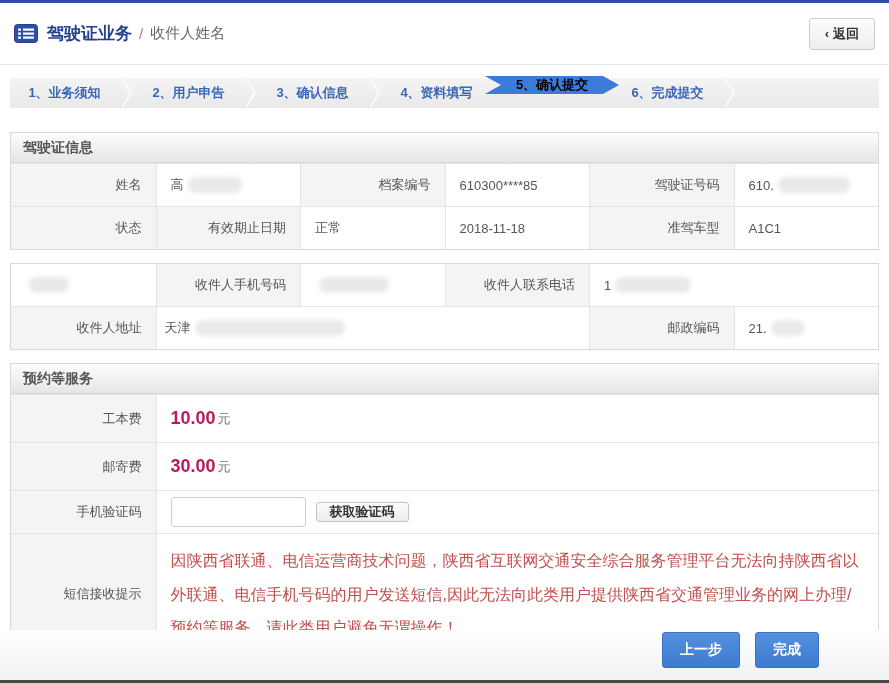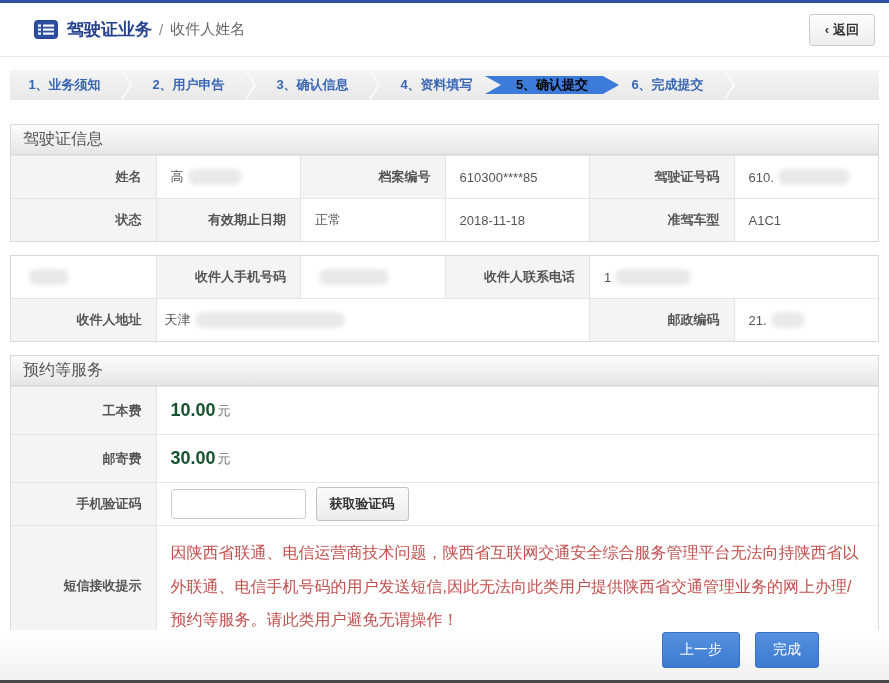--- a/index.html
+++ b/index.html
@@ -3,71 +3,71 @@
 <meta charset="utf-8">
 <style>
   * { margin:0; padding:0; box-sizing:border-box; }
   html,body { width:889px; height:683px; }
   body {
     font-family:"Liberation Sans","DejaVu Sans",sans-serif;
     background:#ffffff; color:#555; font-size:13px; position:relative; overflow:hidden;
   }
   .topline { height:3px; background:#2c4fa0; }
   
-  .hdr { height:54px; display:flex; align-items:center; padding:0 14px 0 34px; border-bottom:1px solid #e9e9e9; }
+  .hdr { height:62px; display:flex; align-items:center; padding:0 14px 0 14px; border-bottom:1px solid #e9e9e9; }
   .hdr-icon { width:24px; height:19px; margin-right:9px; flex:0 0 auto; }
   .hdr-title { font-size:17px; font-weight:bold; color:#24408e; }
   .hdr-sep { color:#888; font-size:15px; margin:0 7px; }
   .hdr-sub { color:#666; font-size:15px; }
   .hdr-spacer { flex:1; }
   .btn-back {
     font-size:13px; color:#333; padding:6px 15px; cursor:pointer;
     background:linear-gradient(#fdfdfd,#eeeeee); border:1px solid #cccccc; border-radius:3px;
     display:inline-flex; align-items:center; gap:4px; font-weight:bold;
   }
   .btn-back .chev { font-weight:bold; font-size:13px; }
   
-  .steps { display:flex; align-items:center; height:30px; margin:13px 10px 24px; background:linear-gradient(#f4f4f4,#e9e9e9); }
+  .steps { display:flex; align-items:flex-start; height:30px; margin:13px 10px 24px; background:linear-gradient(#f4f4f4,#e9e9e9); }
   .step { width:109px; height:30px; display:flex; align-items:center; justify-content:center;
           color:#3a67b5; font-weight:bold; font-size:13px; cursor:pointer; }
   .step-sep { width:15px; height:30px; flex:0 0 auto; display:block; }
   .step.active {
     width:134px; height:18px; color:#000000; background:#3d7bdb; margin:-2px -6px; z-index:2;
     clip-path:polygon(0 0, calc(100% - 16px) 0, 100% 50%, calc(100% - 16px) 100%, 0 100%, 16px 50%);
   }
   .steps-fill { flex:1; height:30px; }
   
   .section { margin:0 10px 13px; border:1px solid #d9d9d9; }
   .section-hd { height:30px; display:flex; align-items:center; padding:0 12px;
                 background:linear-gradient(#fcfcfc,#e6e6e6); border-bottom:1px solid #d9d9d9;
-                font-weight:normal; color:#555; font-size:16px; }
+                font-weight:bold; color:#555; font-size:14px; }
   .trow { display:grid; grid-template-columns:repeat(6,1fr); border-top:1px solid #e4e4e4; }
   .trow:first-of-type { border-top:none; }
   .cell { min-height:42px; display:flex; align-items:center; padding:0 14px; background:#fff; position:relative; }
   .cell + .cell { border-left:1px solid #e4e4e4; }
-  .cell.lbl { background:#f4f4f4; justify-content:flex-end; text-align:center; color:#555;font-weight:bold; }
+  .cell.lbl { background:#f4f4f4; justify-content:flex-end; text-align:center; color:#555; }
   .cell.span3 { grid-column:span 3;padding-left:8px; }
   .cell.span5 { grid-column:span 5; }
   .smudge { display:inline-block; height:16px; border-radius:8px; background:#e9e9e9; filter:blur(2px); margin-left:4px; }
   
   .fee-row .cell { min-height:47px; }
-  .fee-amount { color:#14532d; font-weight:bold; font-size:18px; }
+  .fee-amount { color:#be185d; font-weight:bold; font-size:18px; }
   .fee-unit { color:#777; font-size:13px; margin-left:2px; }
   .code-input { width:135px; height:30px; border:1px solid #cccccc; border-radius:3px; padding:0 8px; font-size:13px;
                 font-family:"Liberation Sans","DejaVu Sans",sans-serif; outline:none; }
-  .btn-getcode { margin-left:10px; height:34px; padding:0 13px; font-size:13px; color:#333; font-weight:bold; cursor:pointer;
+  .btn-getcode { margin-left:10px; height:20px; padding:0 13px; font-size:13px; color:#333; font-weight:bold; cursor:pointer;
                  background:linear-gradient(#fbfbfb,#ececec); border:1px solid #c3c3c3; border-radius:3px; }
   .notice-row .cell { align-items:center; }
   .notice-text { color:#c0504d; font-size:16px; line-height:2.1; padding:10px 0; }
   
   .footer { position:absolute; left:0; right:0; bottom:3px; height:50px;
             background:linear-gradient(#ffffff,#f2f2f2); display:flex; align-items:flex-start;
             justify-content:flex-end; gap:15px; padding:2px 70px 0 0; }
   .btn-blue { min-width:57px; padding:8px 17px; background:linear-gradient(#5590dd,#3d7bd2); color:#fff;
-              border:1px solid #3a71c2; border-radius:3px; font-size:14px; font-weight:normal; cursor:pointer; }
+              border:1px solid #3a71c2; border-radius:3px; font-size:14px; font-weight:bold; cursor:pointer; }
   .bottomline { position:absolute; left:0; right:0; bottom:0; height:3px; background:#474747; }
 </style>
 </head>
 <body>
 
 <div class="topline"></div>
 
 <div class="hdr">
   <svg class="hdr-icon" viewBox="0 0 24 19">
     <rect x="0.5" y="0.5" width="23" height="18" rx="3" fill="#2c4fa0" stroke="#24408e"></rect>

